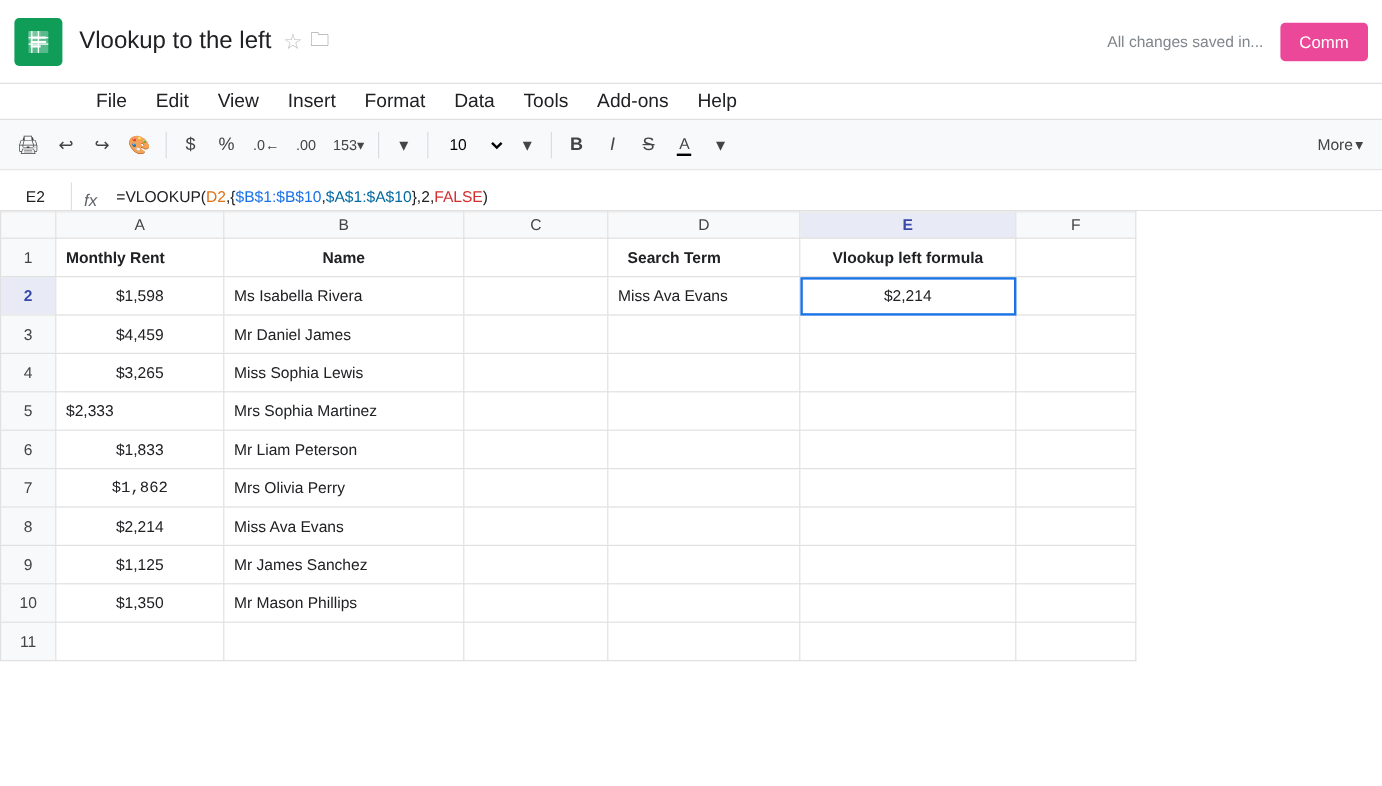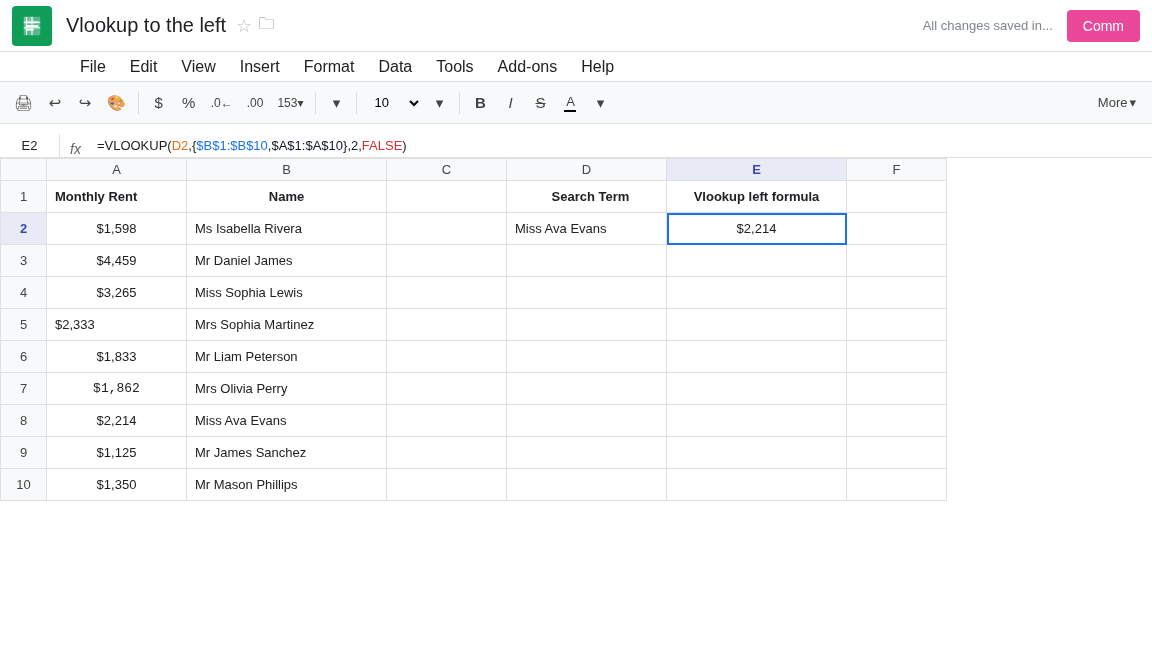--- a/index.html
+++ b/index.html
@@ -5,21 +5,21 @@
     * { box-sizing: border-box; margin: 0; padding: 0; }
     body { font-family: Arial, sans-serif; font-size: 13px; background: #fff; width: 1152px; height: 655px; overflow: hidden; }
 
     
     #title-bar {
       display: flex;
       align-items: center;
       padding: 8px 12px;
       background: #fff;
       border-bottom: 1px solid #e0e0e0;
-      height: 52px;
+      height: 70px;
     }
     #sheets-logo {
       width: 40px; height: 40px;
       background: #0f9d58;
       border-radius: 4px;
       display: flex; align-items: center; justify-content: center;
       margin-right: 14px;
       flex-shrink: 0;
     }
     #sheets-logo svg { width: 22px; height: 22px; }
@@ -133,21 +133,21 @@
     }
     #formula-content {
       flex: 1;
       font-size: 13px;
       padding: 4px 6px;
       color: #202124;
     }
     .f-black { color: #202124; }
     .f-orange { color: #e07010; font-weight: 500; }
     .f-blue { color: #1a73e8; font-weight: 500; }
-    .f-teal { color: #0f172a; font-weight: 500; }
+    .f-teal { color: #0369a1; font-weight: 500; }
     .f-red { color: #d32f2f; font-weight: 500; }
     #sheet-grid {
       flex: 1;
       overflow: auto;
       background: #fff;
     }
     table {
       border-collapse: collapse;
       table-layout: fixed;
     }
@@ -331,21 +331,21 @@
           <th class="col-header active">E</th>
           <th class="col-header">F</th>
         </tr>
       </thead>
       <tbody id="table-body">
       <tr>
             <th class="row-header">1</th>
             <td class="data-cell" style="font-weight: 700;">Monthly Rent</td>
             <td class="data-cell" style="text-align: center; font-weight: 700;">Name</td>
             <td class="data-cell"></td>
-            <td class="data-cell" style="text-align: center; font-weight: 700; padding-left: 16px;">Search Term</td>
+            <td class="data-cell" style="font-weight: 700; padding-left: 16px;">Search Term</td>
             <td class="data-cell" style="text-align: center; font-weight: 700;">Vlookup left formula</td>
             <td class="data-cell"></td>
           </tr>
           <tr>
             <th class="row-header active">2</th>
             <td class="data-cell" style="text-align: center;">$1,598</td>
             <td class="data-cell">Ms Isabella Rivera</td>
             <td class="data-cell"></td>
             <td class="data-cell">Miss Ava Evans</td>
             <td class="data-cell cell-active" style="text-align: center;">$2,214</td>
@@ -411,20 +411,29 @@
             <td class="data-cell">Mr James Sanchez</td>
             <td class="data-cell"></td>
             <td class="data-cell"></td>
             <td class="data-cell"></td>
             <td class="data-cell"></td>
           </tr>
           <tr>
             <th class="row-header">10</th>
             <td class="data-cell" style="text-align: center;">$1,350</td>
             <td class="data-cell">Mr Mason Phillips</td>
+            <td class="data-cell"></td>
+            <td class="data-cell"></td>
+            <td class="data-cell"></td>
+            <td class="data-cell"></td>
+          </tr>
+          <tr>
+            <th class="row-header">11</th>
+            <td class="data-cell"></td>
+            <td class="data-cell"></td>
             <td class="data-cell"></td>
             <td class="data-cell"></td>
             <td class="data-cell"></td>
             <td class="data-cell"></td>
           </tr>
         </tbody>
     </table>
   </div>
 </div>
 

